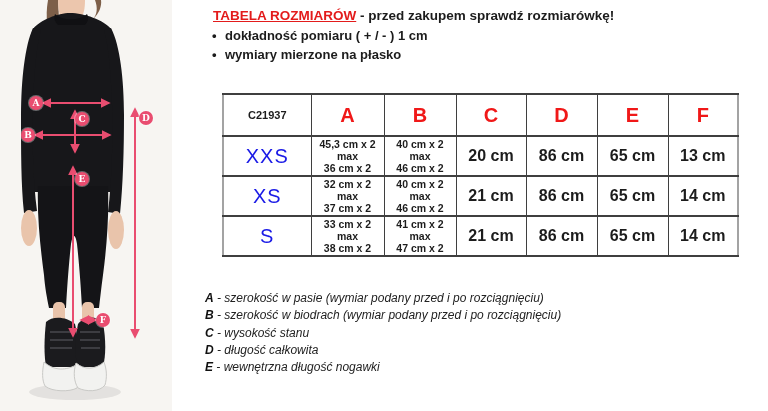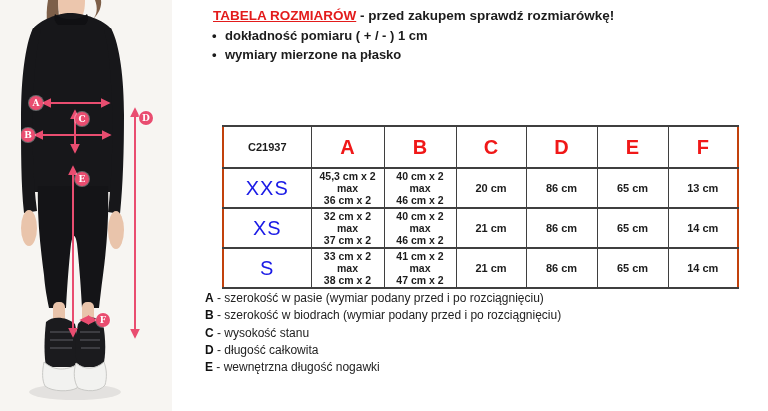--- a/index.html
+++ b/index.html
@@ -14,34 +14,34 @@
 
   
   .title{position:absolute;left:205px;top:8px;width:560px;font-size:13.5px;font-weight:bold;margin-left:8px;}
   .title .red-u{color:#e31b1b;text-decoration:underline;}
   .bullets{position:absolute;left:212px;top:26px;margin:0;padding:0;list-style:none;}
   .bullets li{position:relative;padding-left:13px;font-size:13px;font-weight:bold;line-height:19px;}
   .bullets li::before{content:"•";position:absolute;left:0;top:0;font-size:13px;}
 
   
   .size-table{position:absolute;left:222px;top:93px;border-collapse:collapse;table-layout:fixed;
-              background:#ffffff;border:2px solid #c2410c;margin-top:32px;}
+              background:#ffffff;border:2px solid #a3a3a3;}
   .size-table td{border:1px solid #3f3f3f;border-top-width:2px;border-bottom-width:2px;
                  text-align:center;vertical-align:middle;padding:0;}
   .size-table .head td{height:40px;}
   .size-table .body-row td{height:38px;}
   .code{font-size:11px;font-weight:bold;color:#1c1c1c;}
   .col-letter{font-size:20px;font-weight:bold;color:#f01818;}
   .size-cell{font-size:20px;font-weight:normal;color:#1a1ae6;letter-spacing:1px;}
   .multi div{font-size:10.5px;font-weight:bold;line-height:12px;}
-  .single{font-size:11px;font-weight:bold;}
+  .single{font-size:16px;font-weight:bold;}
 
   
   .legend{position:absolute;left:205px;top:290px;width:480px;}
-  .legend-line{font-size:12px;line-height:17.3px;color:#222222;}
+  .legend-line{font-size:12px;line-height:17.3px;color:#222222;font-style:italic;}
   .legend-line b{font-weight:bold;color:#111111;}
 </style>
 </head>
 <body>
 
 <div id="stage">
 
   <div id="photo">
     <svg width="172" height="411" viewBox="0 0 172 411">
       <rect x="0" y="0" width="172" height="411" fill="#f7f5f2"></rect>

